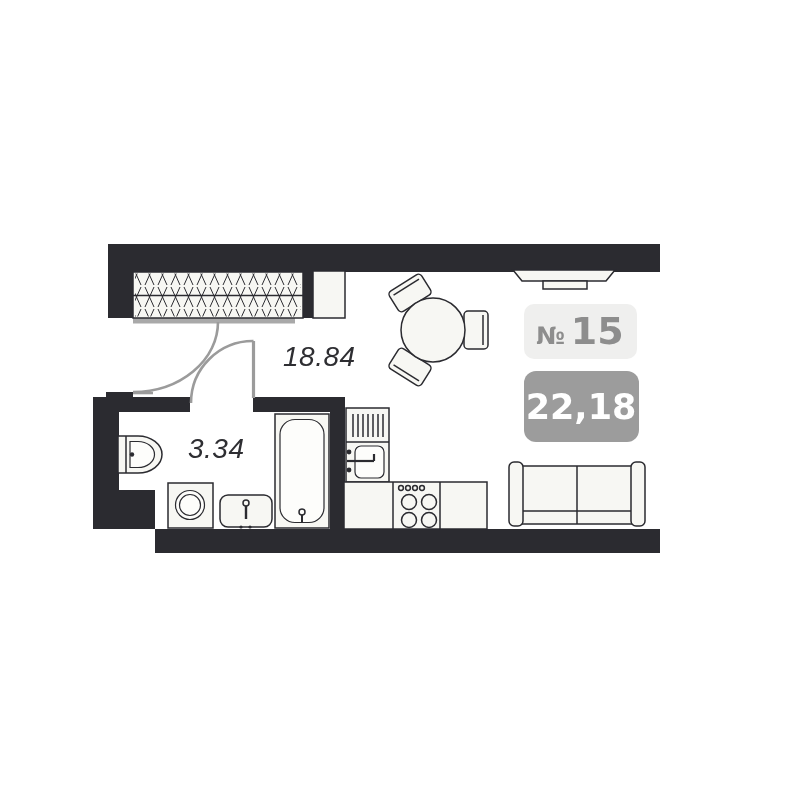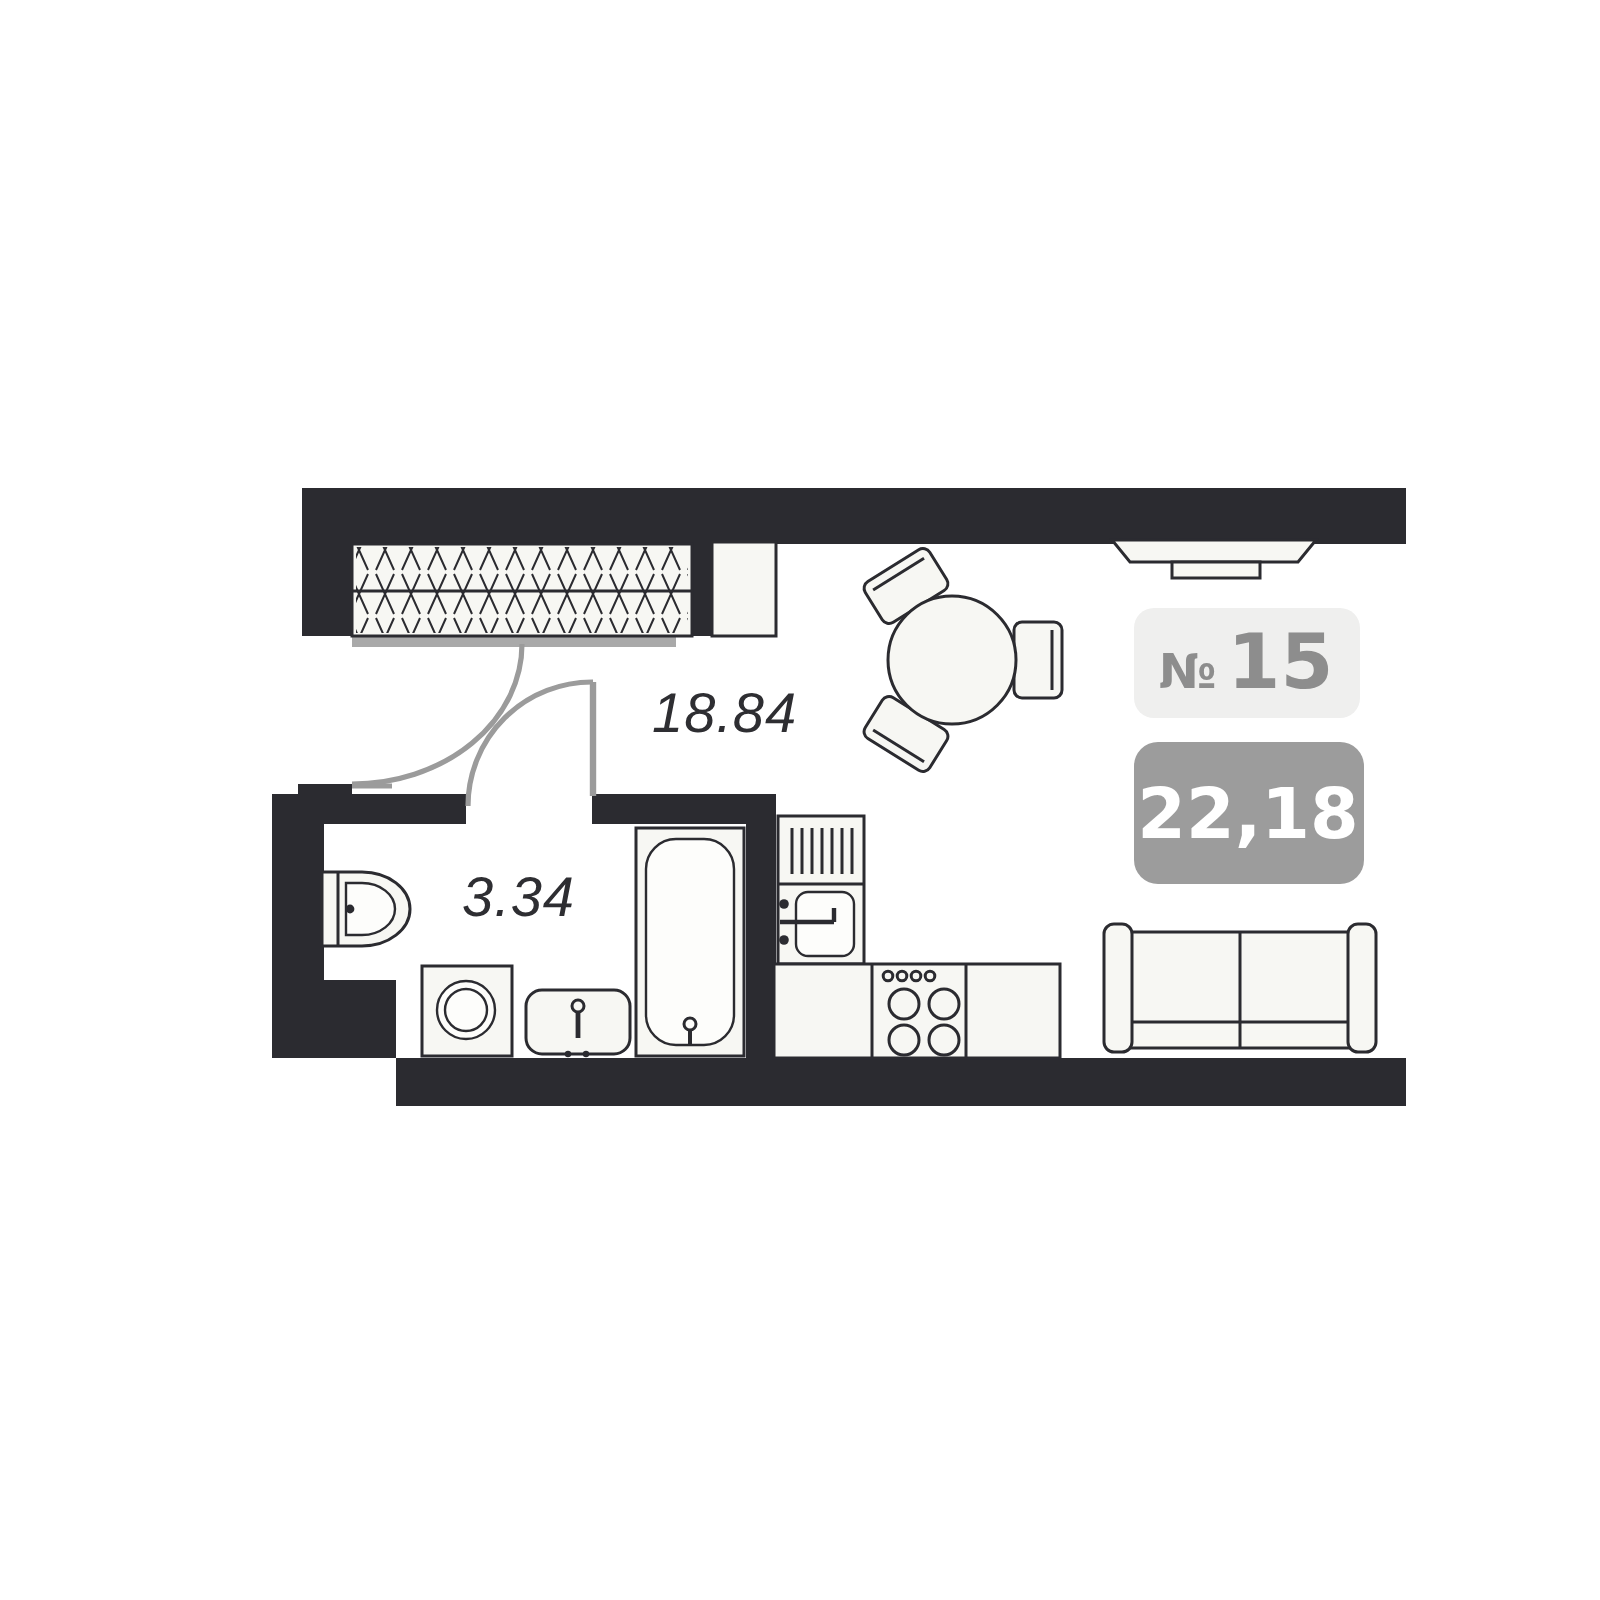--- a/index.html
+++ b/index.html
@@ -1,17 +1,17 @@
 <!DOCTYPE html>
 <html><head>
 <meta charset="utf-8">
 <style>
   html,body{margin:0;padding:0;background:#ffffff;}
   .stage{position:relative;width:660px;height:800px;background:#ffffff;overflow:hidden;
-         font-family:"Liberation Sans",sans-serif;margin-left:43px;}
+         font-family:"Liberation Sans",sans-serif;}
   svg{position:absolute;left:0;top:0;}
   .wall{fill:#2b2b30;}
   .furn{fill:#f7f7f3;stroke:#2b2b30;stroke-width:1.5;}
   .furn-thin{fill:#fdfdfb;stroke:#2b2b30;stroke-width:1.2;}
   .line{stroke:#2b2b30;stroke-width:1.5;fill:none;}
   .door{stroke:#9b9b9b;stroke-width:2.6;fill:none;}
   .door-leaf{stroke:#9b9b9b;stroke-width:3.2;fill:none;}
   .shadow{fill:#a9a9a9;}
   .glass{fill:#9b9b9b;}
   .area-label{font-family:"Liberation Sans",sans-serif;font-style:italic;font-size:28px;

